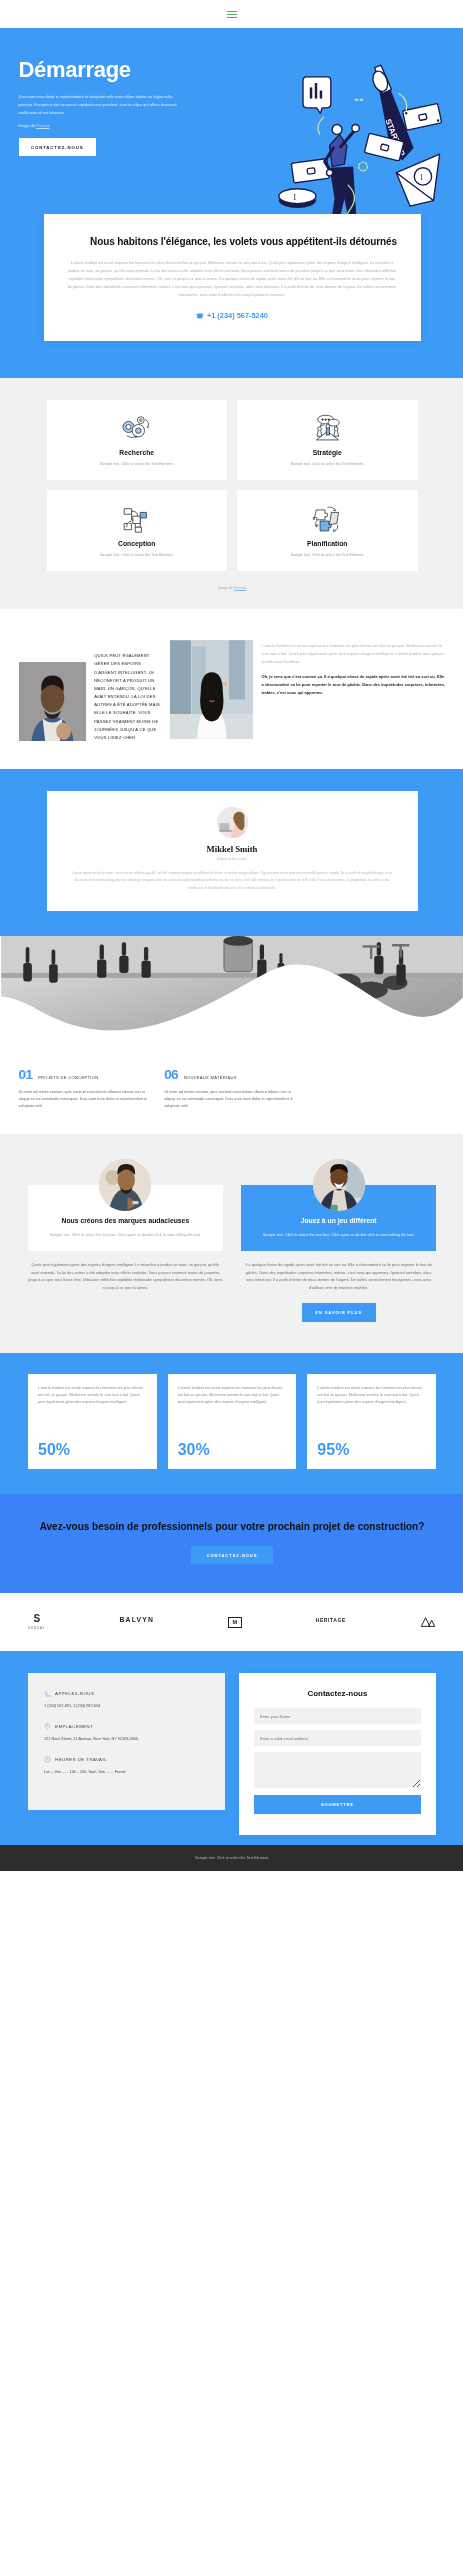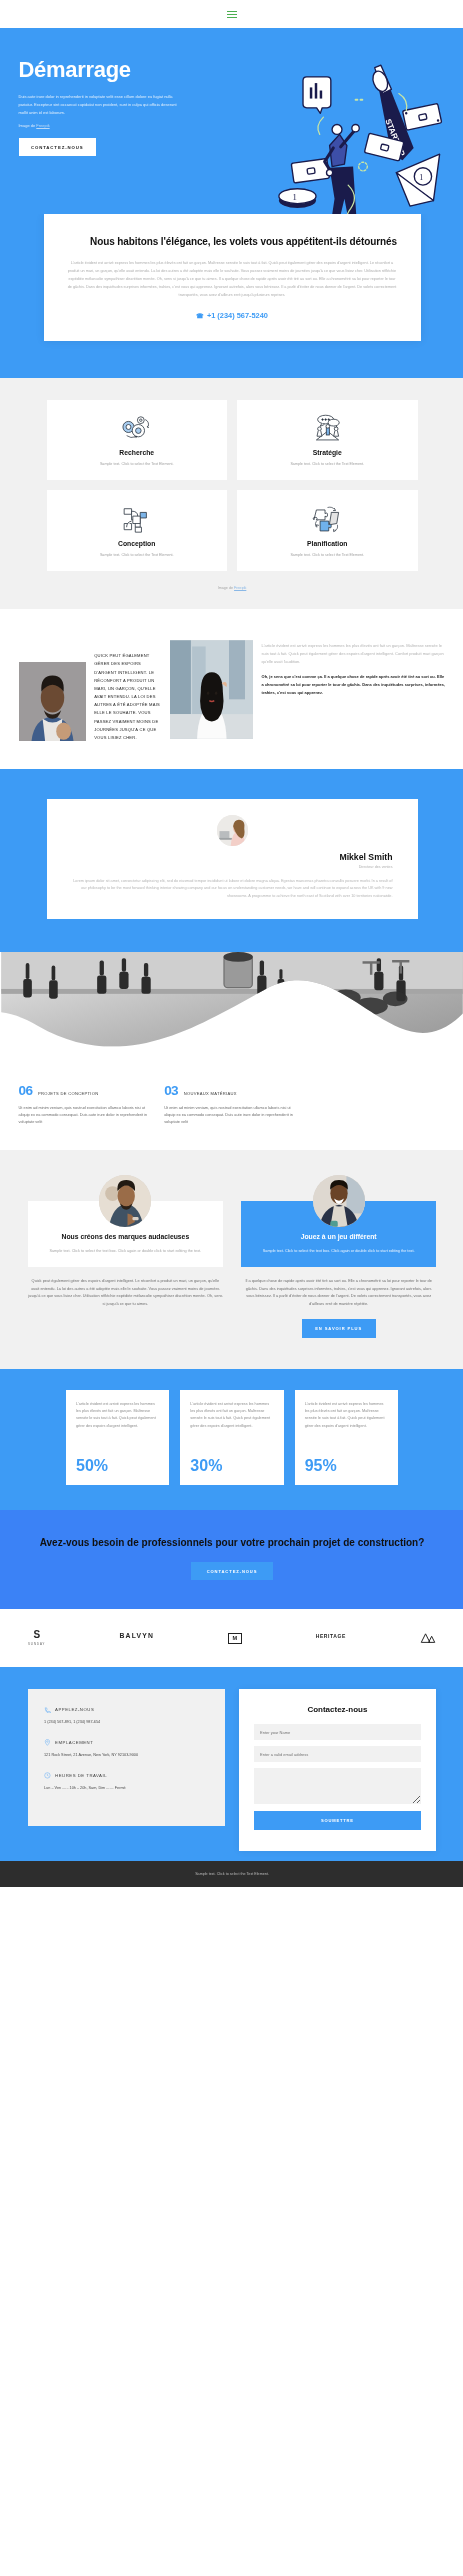--- a/index.html
+++ b/index.html
@@ -97,22 +97,23 @@
   }
   .ed-col-img2 { width:83px; padding-top:6.2px; }
   .ed-photo-woman { width:83px; height:99px; overflow:hidden; background:#d8dee3; position:relative; }
   .ed-col-text { flex:1; padding-top:8.7px; }
   .ed-lead { font-size:4px; line-height:1.95; color:#b2b2b2; margin-bottom:7.4px; }
   .ed-strong { font-size:4px; line-height:1.95; color:#1d1d1d; font-weight:700; }
 
   
   .testi { background:#3d9bf5; padding:22px 0 25px 0; }
   .testi-card {
-    width:371px; margin:8px auto; background:#fff; padding:16px 25px 18.6px 25px;
-    text-align:right;
+    width:371px; margin:0 auto; background:#fff; padding:16px 25px 18.6px 25px;
+    text-align:center;
+    font-family:Liberation Serif, serif;
   }
   .avatar {
     width:31px; height:31px; border-radius:50%; margin:0 auto 6.2px auto;
     overflow:hidden; background:#ece9e6; position:relative;
   }
   .testi-name { font-size:8.7px; font-weight:700; color:#111; margin-bottom:2.5px; }
   .testi-role { font-size:3.7px; color:#b0b0b0; margin-bottom:8.7px; }
   .testi-body { font-size:3.8px; line-height:2.0; color:#b5b5b5; }
 
   
@@ -145,21 +146,21 @@
   .feat-sample { font-size:3.8px; line-height:1.75; color:#a6a6a6; }
   .feat-box.blue .feat-sample { color:#e9f3fe; }
   .feat-para { font-size:3.9px; line-height:2.0; color:#6e6e6e; text-align:center; margin-top:10px; }
   .feat-btn {
     display:block; margin:11px auto 0 auto; background:#3d9bf5; color:#fff; border:none;
     font-size:4.1px; font-weight:700; letter-spacing:0.9px; padding:6.8px 13.6px; cursor:pointer;
   }
 
   
   .pct-band { background:#3d9bf5; padding:21px 0 25px 0; }
-  .pct-grid { width:332px; margin:0 auto; display:grid; grid-template-columns:1fr 1fr 1fr; gap:11px; }
+  .pct-grid { width:408px; margin:0 auto; display:grid; grid-template-columns:1fr 1fr 1fr; gap:11px; }
   .pct-card { background:#fff; padding:11px 10px 10px 10px; }
   .pct-text { font-size:3.8px; line-height:1.95; color:#8d8d8d; min-height:53px; }
   .pct-value { font-size:16px; font-weight:700; color:#3d9bf5; margin-top:3.7px; }
 
   
   .cta { background:#3b82f6; padding:26px 0 28.4px 0; text-align:center; }
   .cta-title { font-size:10px; font-weight:700; color:#111; line-height:1.45; margin-bottom:11px; }
   .cta-btn {
     background:#3d9bf5; color:#fff; border:none; font-size:4.1px; font-weight:700;
     letter-spacing:0.9px; padding:6.8px 16px; cursor:pointer;
@@ -492,28 +493,28 @@
             <rect x="648" y="16" width="2" height="18"></rect>
         </g>
       </g>
     </svg>
   </div>
 
   <section class="numbers">
     <div class="num-grid">
       <div class="num-item">
         <div class="num-head">
-          <span class="num-digit">06</span>
+          <span class="num-digit">01</span>
           <span class="num-label">PROJETS DE CONCEPTION</span>
         </div>
         <p class="num-text">Ut enim ad minim veniam, quis nostrud exercitation ullamco laboris nisi ut aliquip ex ea commodo consequat. Duis aute irure dolor in reprehenderit in voluptate velit</p>
       </div>
       <div class="num-item">
         <div class="num-head">
-          <span class="num-digit">03</span>
+          <span class="num-digit">06</span>
           <span class="num-label">NOUVEAUX MATÉRIAUX</span>
         </div>
         <p class="num-text">Ut enim ad minim veniam, quis nostrud exercitation ullamco laboris nisi ut aliquip ex ea commodo consequat. Duis aute irure dolor in reprehenderit in voluptate velit</p>
       </div>
     </div>
   </section>
 
   <section class="feature">
     <div class="feat-inner">
       <div class="feat-col">

